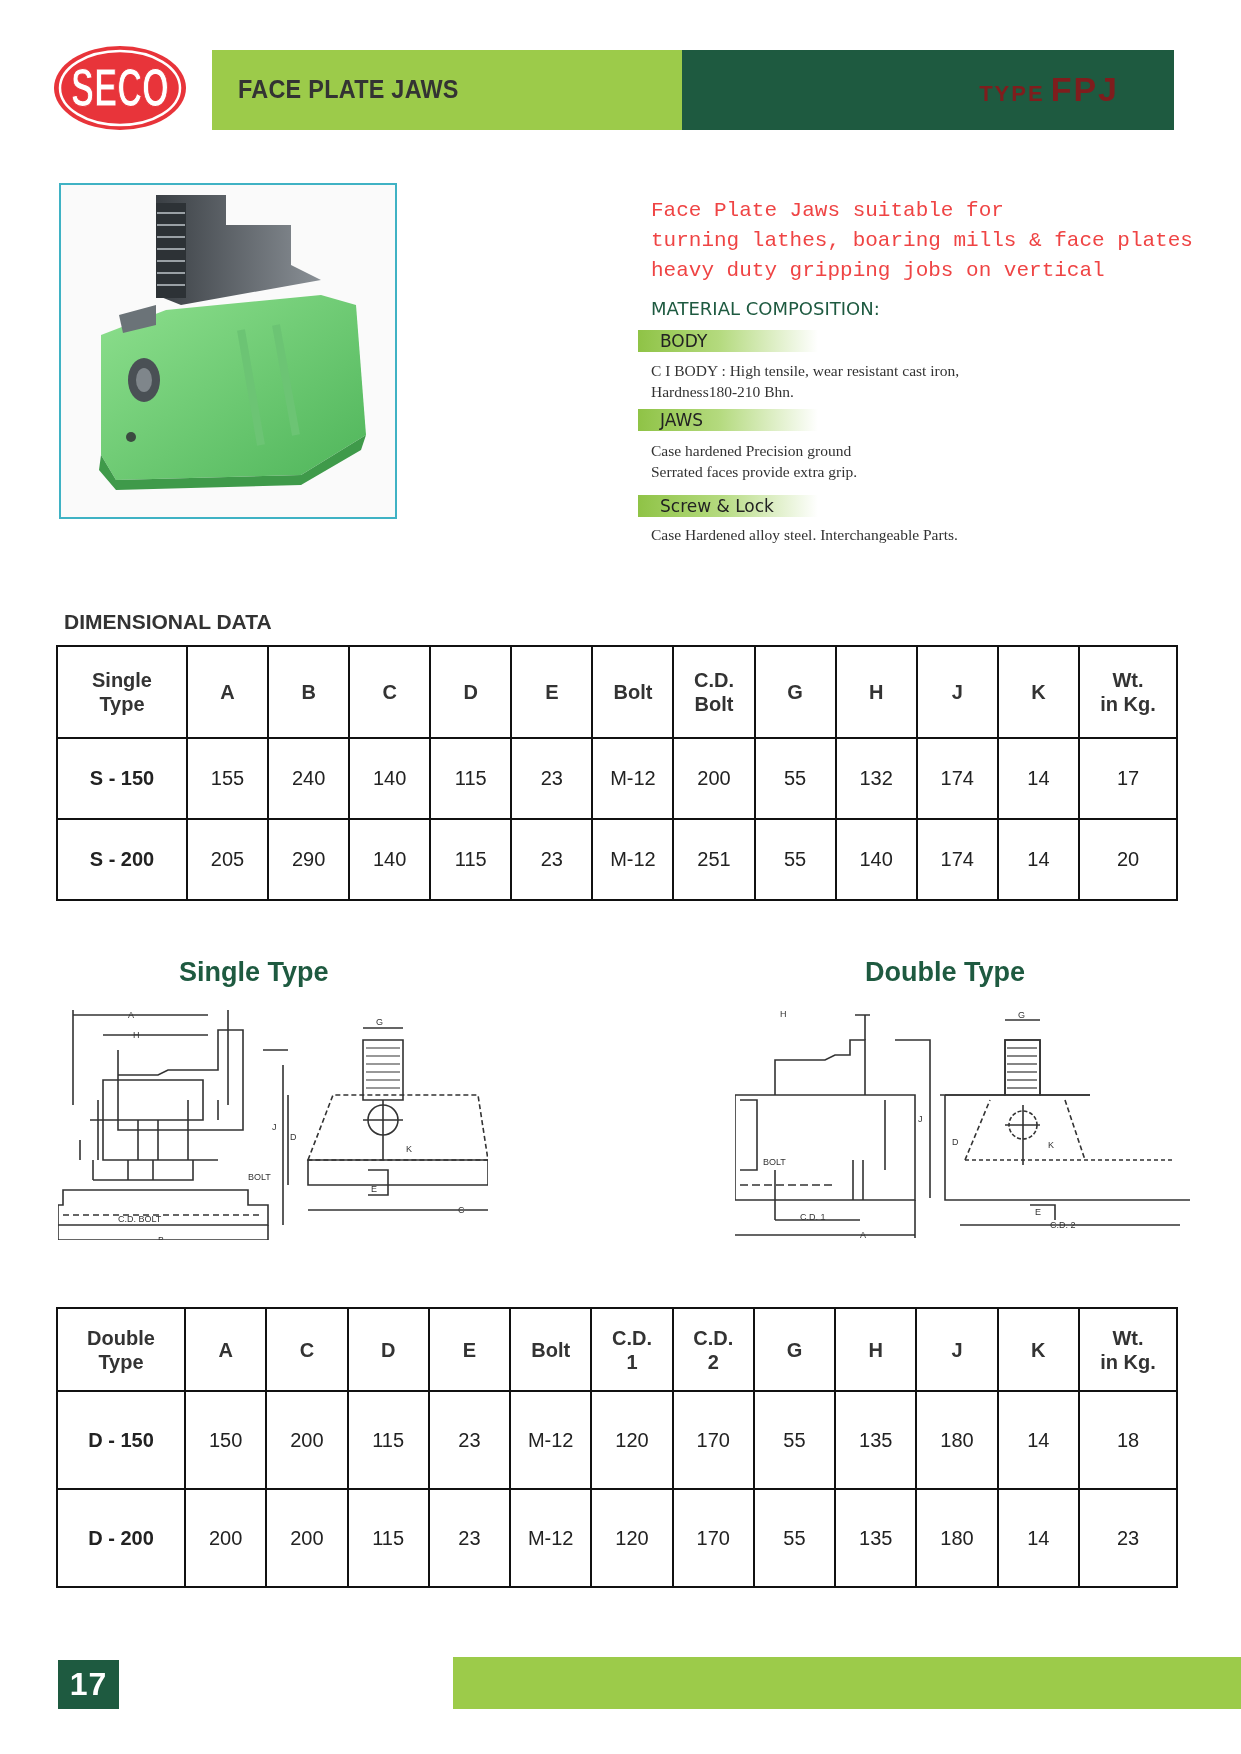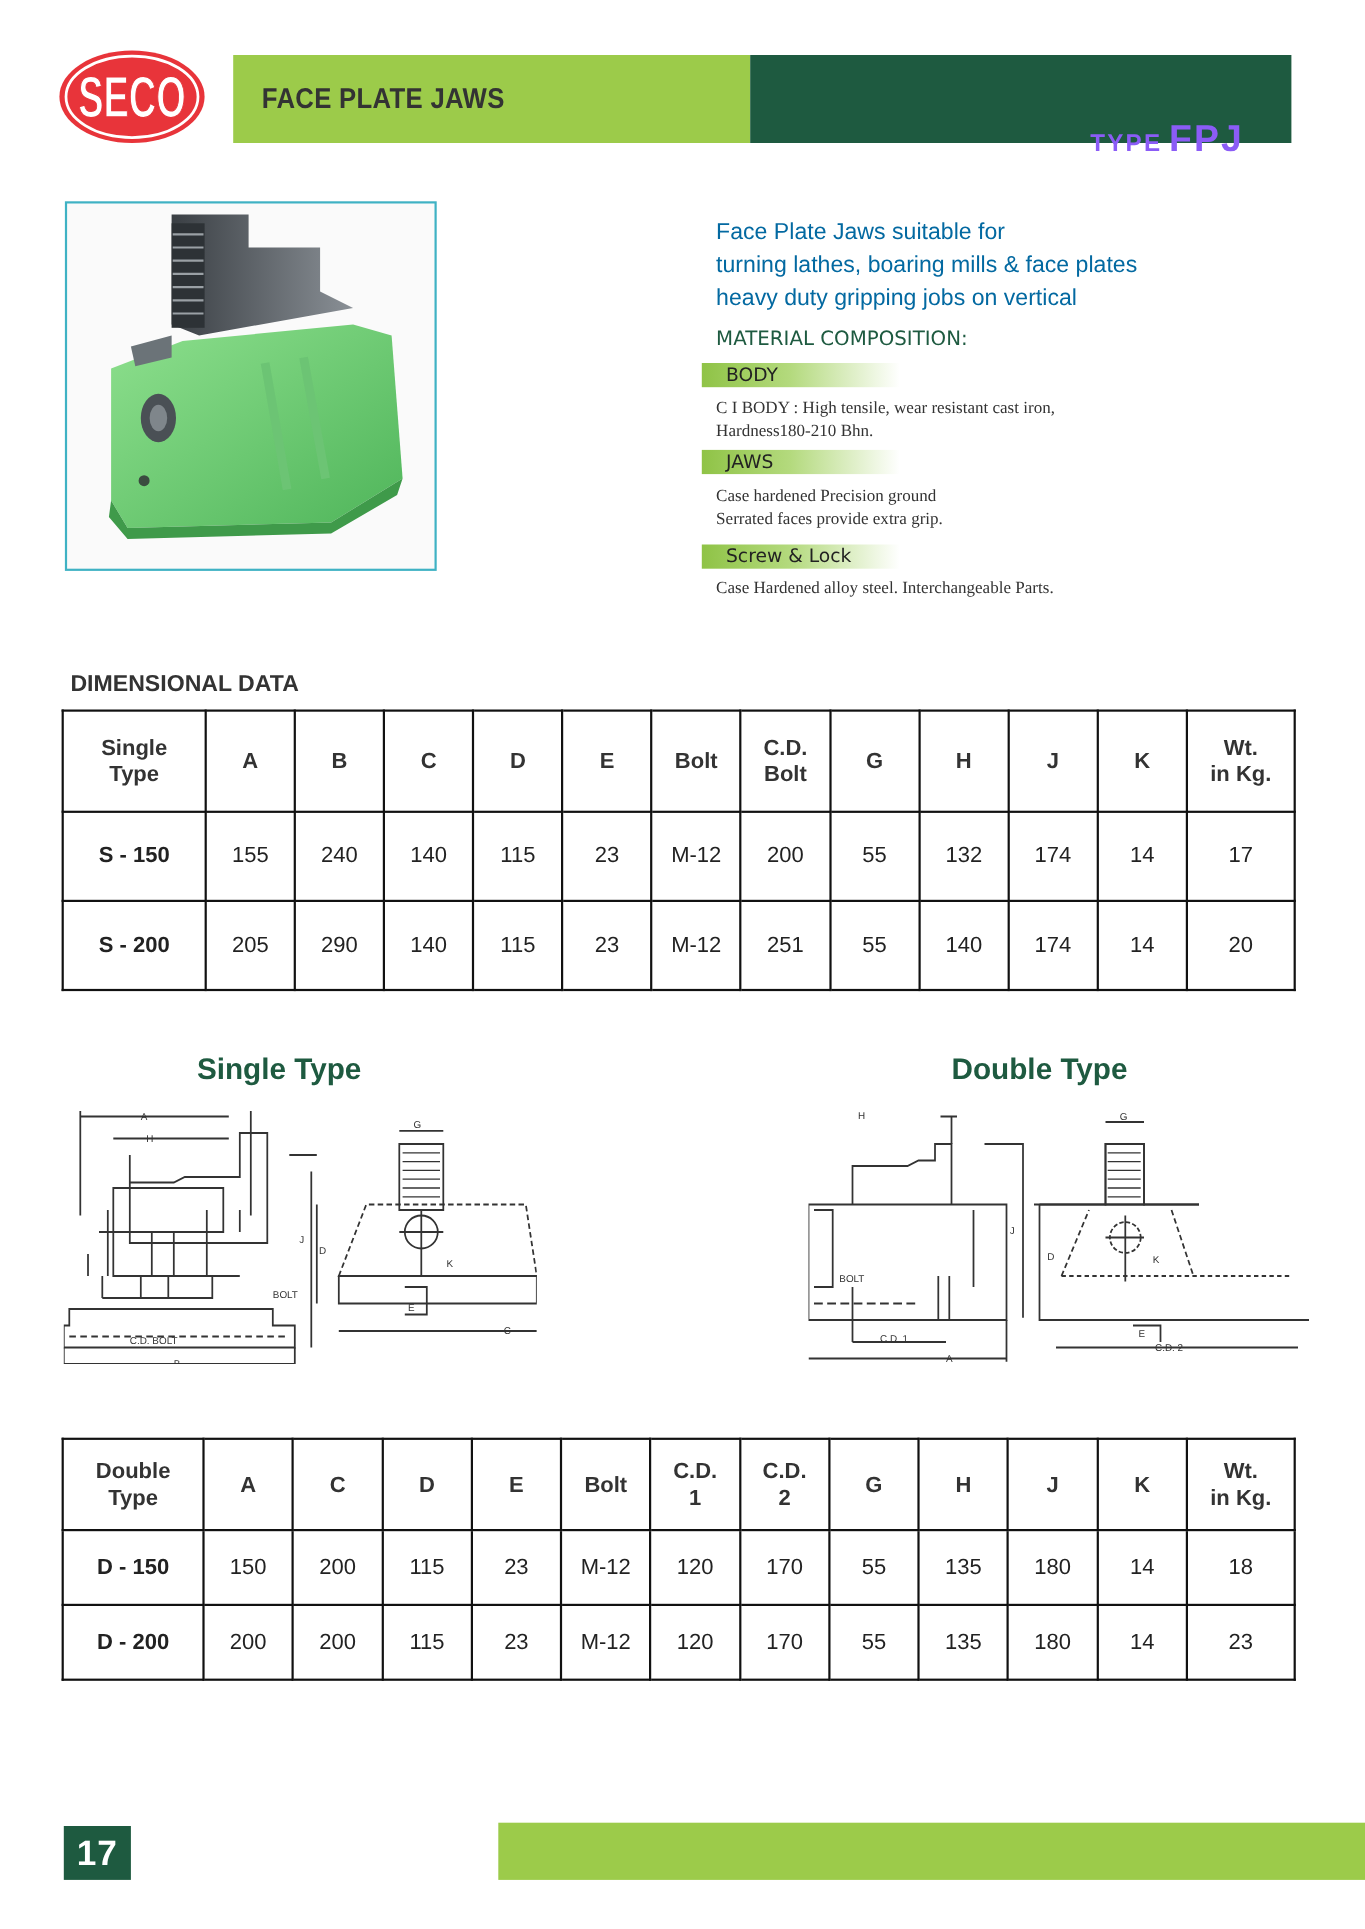--- a/index.html
+++ b/index.html
@@ -5,31 +5,31 @@
   html, body { margin: 0; padding: 0; background: #ffffff; }
   body { width: 1241px; height: 1754px; position: relative; overflow: hidden;
          font-family: "Liberation Sans", "DejaVu Sans", sans-serif; color: #222; }
 
   
   .logo { position: absolute; left: 52px; top: 44px; width: 136px; height: 88px; }
   .hdr-green { position: absolute; left: 212px; top: 50px; width: 470px; height: 80px; background: #9ccb4a; }
   .hdr-dark  { position: absolute; left: 682px; top: 50px; width: 492px; height: 80px; background: #1e5a40; }
   .hdr-title { position: absolute; left: 238px; top: 74px; font-size: 26px; font-weight: bold;
                color: #333; letter-spacing: 0.3px; transform: scaleX(0.9); transform-origin: left; }
-  .hdr-type  { position: absolute; right: 110px; top: 70px; color: #8b5cf6; font-weight: bold; margin-top: 37px; }
+  .hdr-type  { position: absolute; right: 122px; top: 70px; color: #7f1d1d; font-weight: bold; }
   .hdr-type .small { font-size: 22px; letter-spacing: 2px; }
   .hdr-type .big { font-size: 34px; letter-spacing: 2px; margin-left: 6px; }
 
   
   .photo { position: absolute; left: 59px; top: 183px; width: 334px; height: 332px;
            border: 2px solid #3fb2c4; background: #fafafa; overflow: hidden; }
 
   
-  .desc { position: absolute; left: 651px; top: 196px; font-family: Liberation Sans, sans-serif;
-          font-size: 21px; line-height: 30px; color: #0369a1; }
+  .desc { position: absolute; left: 651px; top: 196px; font-family: Liberation Mono, monospace;
+          font-size: 21px; line-height: 30px; color: #ef4444; }
   .mat-title { position: absolute; left: 651px; top: 298px; font-family: "DejaVu Sans", sans-serif;
                font-size: 18px; color: #1e5a40; }
   .sect-bar { position: absolute; left: 638px; width: 180px; height: 22px;
               background: linear-gradient(to right, #8fc346 0%, #b4da7e 45%, #ffffff 100%); }
   .sect-label { position: absolute; left: 660px; font-family: "DejaVu Sans", sans-serif;
                 font-size: 17px; color: #222; line-height: 22px; }
   .sect-text { position: absolute; left: 651px; font-family: Liberation Serif, serif;
                font-size: 15.5px; line-height: 21px; color: #333; }
 
   
@@ -38,21 +38,21 @@
   
   table.spec { position: absolute; left: 56px; width: 1122px; border-collapse: collapse;
                table-layout: fixed; }
   table.spec td, table.spec th { border: 2px solid #111; text-align: center; vertical-align: middle;
                font-size: 20px; color: #222; padding: 0; }
   table.spec th { font-weight: bold; line-height: 24px; color: #333; }
   table.spec td.rowhead { font-weight: bold; }
   .t1 { top: 645px; }
   .t2 { top: 1307px; }
   .t1 tr.head { height: 92px; } .t1 tr.row { height: 81px; border-radius: 13px; }
-  .t2 tr.head { height: 83px; } .t2 tr.row { height: 68px; }
+  .t2 tr.head { height: 83px; } .t2 tr.row { height: 98px; }
 
   
   .draw-title { position: absolute; font-size: 27px; font-weight: bold; color: #1e5a40; }
   .draw { position: absolute; }
   .draw svg { width: 100%; height: 100%; }
   .draw text { font-family: "Liberation Sans", sans-serif; font-size: 9px; fill: #333; }
 
   
   .page-num { position: absolute; left: 58px; top: 1660px; width: 61px; height: 49px; background: #1e5a40;
               color: #fff; font-size: 32px; font-weight: bold; text-align: center; line-height: 49px;

